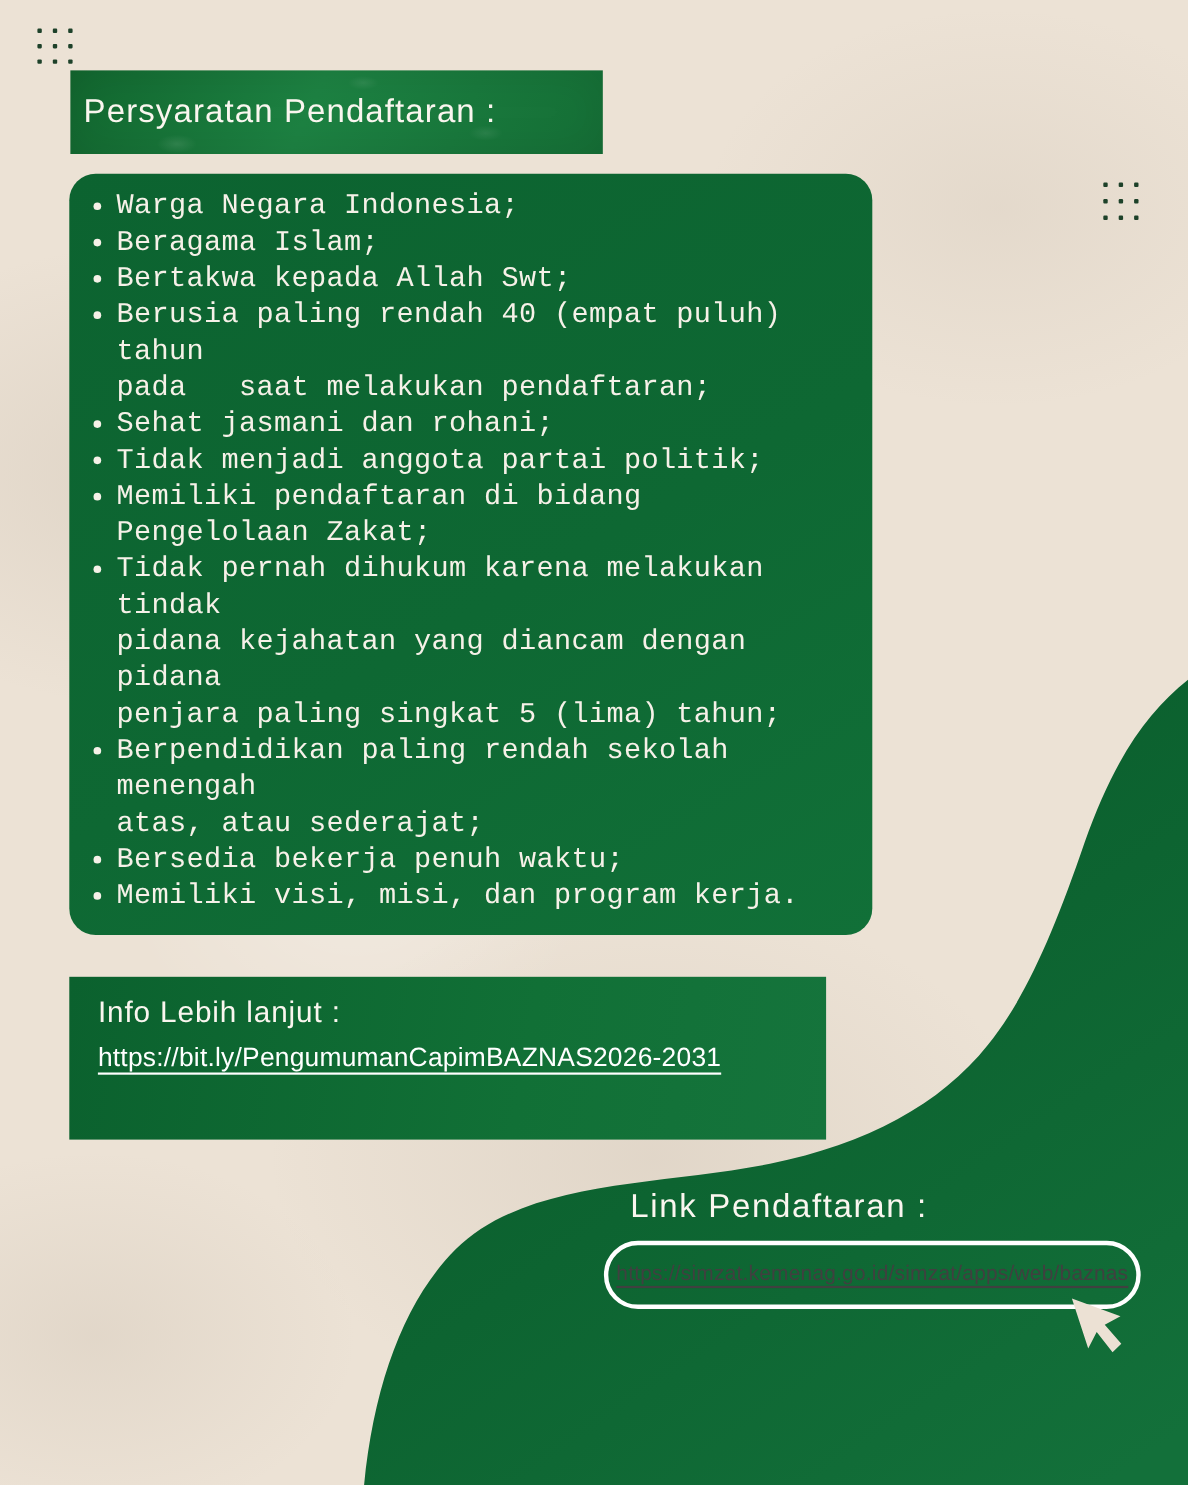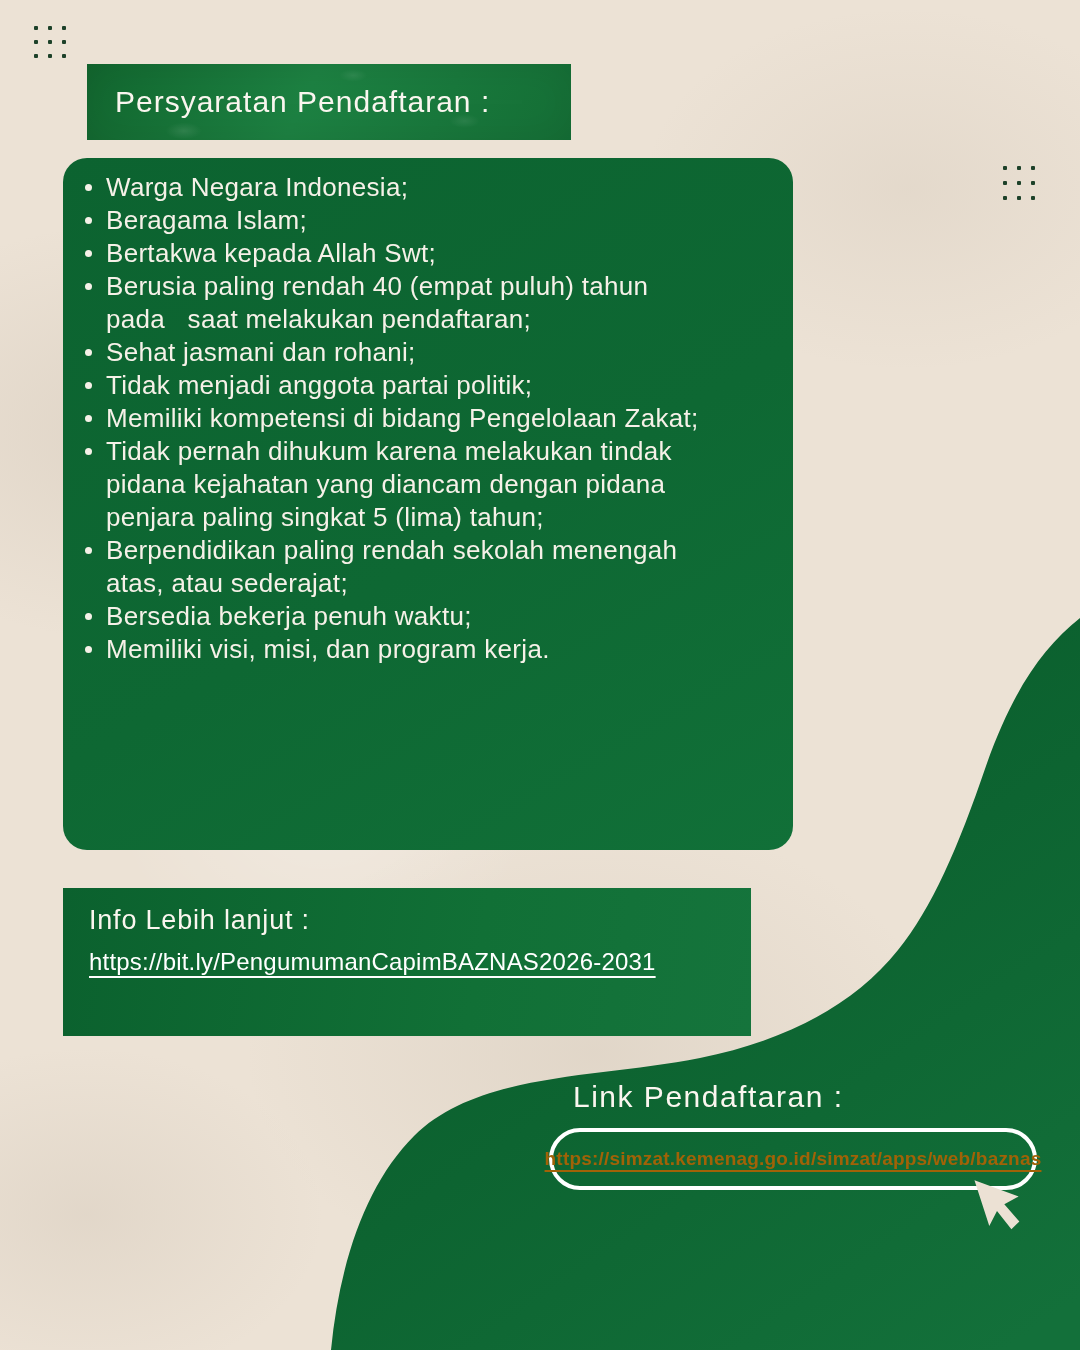--- a/index.html
+++ b/index.html
@@ -25,40 +25,40 @@
   
   .dot-grid { position:absolute; display:grid; grid-template-columns:repeat(3,4px); grid-template-rows:repeat(3,4px); gap:10px; z-index:2; }
   .dot-grid.tl { left:34px; top:26px; }
   .dot-grid.tr { left:1003px; top:166px; gap:11px 10px; }
   .dot-grid span { width:4px; height:4px; background:#1d4129; border-radius:1px; }
 
   
   .header-box {
     position:absolute; left:64px; top:64px; width:484px; height:76px; z-index:2;
     background:linear-gradient(115deg,#12672f 0%,#1d8142 45%,#156f36 100%);
-    display:flex; align-items:center; padding-left:28px;
+    display:flex; align-items:center; padding-left:12px;
     box-shadow:inset 0 0 40px rgba(0,0,0,0.08);
     overflow:hidden;
-    margin-left:23px;
   }
   .header-box::before {
     content:""; position:absolute; inset:0;
     background:
       radial-gradient(26px 12px at 20% 88%, rgba(255,255,255,0.10), rgba(255,255,255,0) 70%),
       radial-gradient(20px 9px at 55% 15%, rgba(255,255,255,0.08), rgba(255,255,255,0) 70%),
       radial-gradient(22px 10px at 78% 75%, rgba(255,255,255,0.08), rgba(255,255,255,0) 70%);
   }
   .header-title { color:#faf6ef; font-size:30px; letter-spacing:1px; font-weight:400; position:relative; }
 
   
   .req-box {
     position:absolute; left:63px; top:158px; width:730px; height:692px; z-index:2;
     background:linear-gradient(150deg,#0c6330 0%,#0e6833 55%,#117038 100%);
     border-radius:24px;
     padding:13px 20px 0 22px;
+    font-family:Liberation Mono, monospace;
   }
   .req-list { list-style:none; }
   .req-list li {
     position:relative;
     color:#f6f1e8;
     font-size:26px; line-height:33px; letter-spacing:0.3px;
     padding-left:21px;
     white-space:pre-wrap;
   }
   .req-list li::before {
@@ -85,22 +85,22 @@
     position:absolute; left:573px; top:1080px; z-index:3;
     color:#faf6ef; font-size:30px; letter-spacing:1.5px; font-weight:400;
   }
   .reg-pill {
     position:absolute; left:549px; top:1128px; width:488px; height:62px; z-index:3;
     border:4px solid #ffffff; border-radius:34px;
     display:flex; align-items:center; justify-content:center;
     cursor:pointer;
   }
   .reg-link {
-    color:#a16207; font-size:19px; letter-spacing:0.2px;
-    text-decoration:underline; text-underline-offset:5px; text-decoration-thickness:1.5px;font-weight:bold;
+    color:#404040; font-size:19px; letter-spacing:0.2px;
+    text-decoration:underline; text-underline-offset:5px; text-decoration-thickness:1.5px;
   }
   .cursor-icon { position:absolute; left:968px; top:1172px; z-index:4; }
 </style>
 </head>
 <body>
 
 <div class="texture"></div>
 
 <svg class="wave-svg" viewBox="0 0 1080 1350" aria-hidden="true">
   <defs>
@@ -148,21 +148,21 @@
 
 <div class="req-box">
   <ul class="req-list">
       <li>Warga Negara Indonesia;</li>
       <li>Beragama Islam;</li>
       <li>Bertakwa kepada Allah Swt;</li>
       <li>Berusia paling rendah 40 (empat puluh) tahun
 pada   saat melakukan pendaftaran;</li>
       <li>Sehat jasmani dan rohani;</li>
       <li>Tidak menjadi anggota partai politik;</li>
-      <li>Memiliki kompetensi di bidang Pengelolaan Zakat;</li>
+      <li>Memiliki pendaftaran di bidang Pengelolaan Zakat;</li>
       <li>Tidak pernah dihukum karena melakukan tindak
 pidana kejahatan yang diancam dengan pidana
 penjara paling singkat 5 (lima) tahun;</li>
       <li>Berpendidikan paling rendah sekolah menengah
 atas, atau sederajat;</li>
       <li>Bersedia bekerja penuh waktu;</li>
       <li>Memiliki visi, misi, dan program kerja.</li>
     </ul>
 </div>
 

